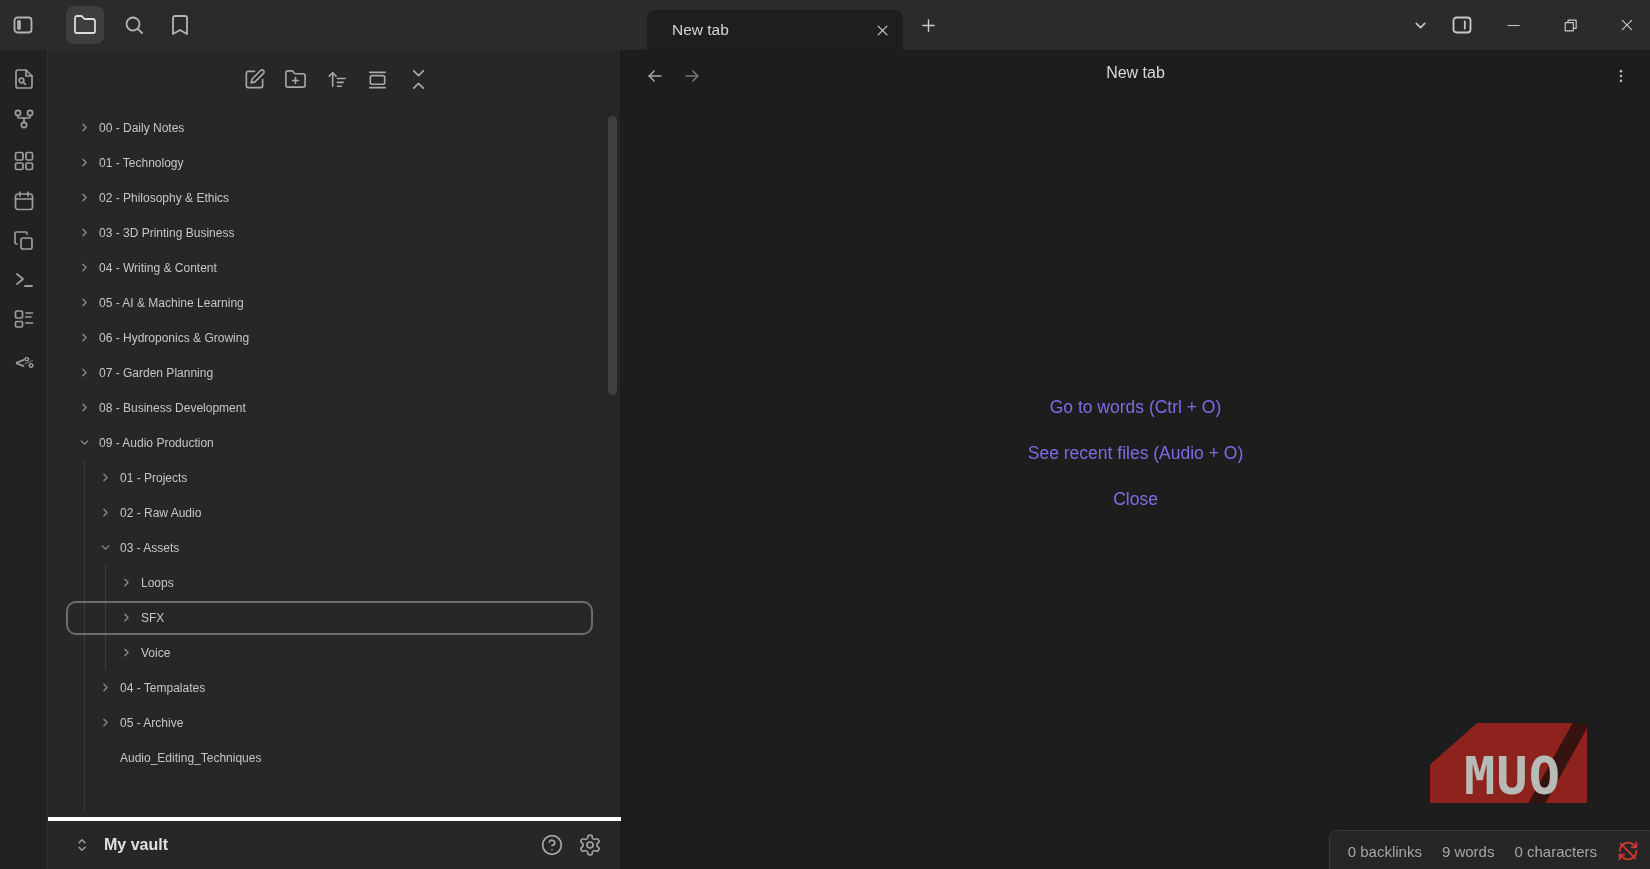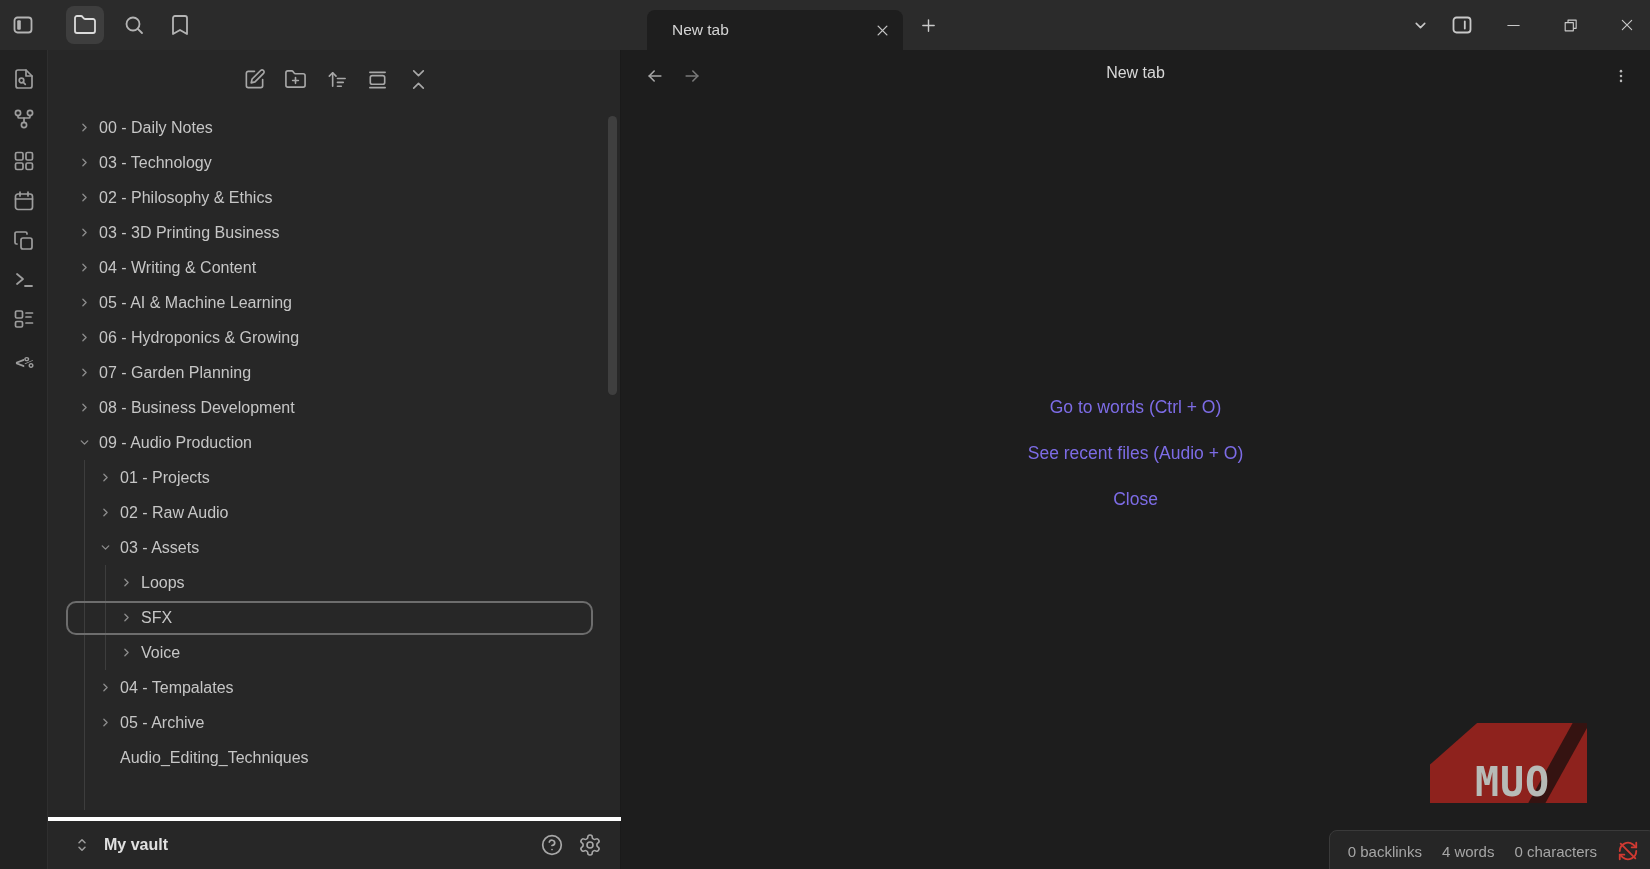--- a/index.html
+++ b/index.html
@@ -27,21 +27,21 @@
     display:flex; align-items:center; justify-content:center; color:#9d9d9d; cursor:pointer; }
   .templater { font-family:"DejaVu Sans Mono",monospace; font-size:16px; font-weight:bold; letter-spacing:-1px; }
 
   
   .sidebar { position:absolute; left:48px; top:50px; width:573px; height:819px; background:#272727;
     border-right:1px solid #1a1a1a; }
   .explorer-header { position:absolute; left:194px; top:17px; display:flex; gap:17px; }
   .explorer-header .hicon { width:24px; height:24px; color:#a8a8a8; cursor:pointer;
     display:flex; align-items:center; justify-content:center; }
   .tree { position:absolute; left:0; top:60px; width:573px; }
-  .tree-row { height:35px; display:flex; align-items:center; font-size:16px; color:#c6c6c6; cursor:pointer; }
+  .tree-row { height:35px; display:flex; align-items:center; font-size:12px; color:#c6c6c6; cursor:pointer; }
   .tree-row .chev { width:16px; height:16px; margin-right:7px; color:#8d8d8d; flex:0 0 16px;
     display:flex; align-items:center; justify-content:center; }
   .tree-row.d0 { padding-left:28px; }
   .tree-row.d1 { padding-left:49px; }
   .tree-row.d2 { padding-left:70px; }
   .guide { position:absolute; width:1px; background:#3d3d3d; }
   .sel-outline { position:absolute; left:18px; top:551px; width:527px; height:34px;
     border:2px solid #6d6d6d; border-radius:10px; pointer-events:none; }
   .scroll-thumb { position:absolute; left:560px; top:66px; width:9px; height:279px;
     background:#3f3f3f; border-radius:5px; cursor:pointer; }
@@ -66,21 +66,21 @@
   .empty-state .action { display:block; height:46px; line-height:46px; font-size:17.5px;
     color:var(--accent,#7d6ce6); text-decoration:none; cursor:pointer; }
 
   
   .muo { position:absolute; left:809px; top:673px; width:157px; height:80px; background:#8e221d;
     clip-path:polygon(30% 0, 100% 0, 100% 100%, 0 100%, 0 52%);
     display:flex; align-items:flex-end; justify-content:center; overflow:hidden; }
   .muo .stripe { position:absolute; left:116px; top:-20px; width:15px; height:140px;
     background:#351311; transform:rotate(29deg); }
   .muo .muo-text { position:relative; font-family:"DejaVu Sans Mono",monospace; font-weight:bold;
-    font-size:40px; line-height:0.95; letter-spacing:1px; color:#b7bbb7; padding-bottom:2px; padding-left:8px; }
+    font-size:52px; line-height:0.95; letter-spacing:1px; color:#b7bbb7; padding-bottom:2px; padding-left:8px; }
 
   
   .statusbar { position:absolute; right:-6px; bottom:-10px; background:#262626; border:1px solid #3a3a3a;
     border-radius:8px; padding:9px 16px 16px 18px; display:flex; align-items:center; gap:20px; }
   .statusbar .stat { font-size:15px; color:#a6a6a6; white-space:nowrap; }
   .sync-icon { width:22px; height:22px; color:#d03a32; display:flex; align-items:center; cursor:pointer; }
 
   svg { display:block; }
 </style>
 </head>
@@ -292,21 +292,21 @@
             </svg>
           </span>
           <span>00 - Daily Notes</span>
         </div>
         <div class="tree-row d0">
           <span class="chev">
             <svg width="13" height="13" viewBox="0 0 24 24" fill="none" stroke="currentColor" stroke-width="2.4" stroke-linecap="round" stroke-linejoin="round">
               <path d="m9 6 6 6-6 6"></path>
             </svg>
           </span>
-          <span>03 - Technology</span>
+          <span>01 - Technology</span>
         </div>
         <div class="tree-row d0">
           <span class="chev">
             <svg width="13" height="13" viewBox="0 0 24 24" fill="none" stroke="currentColor" stroke-width="2.4" stroke-linecap="round" stroke-linejoin="round">
               <path d="m9 6 6 6-6 6"></path>
             </svg>
           </span>
           <span>02 - Philosophy &amp; Ethics</span>
         </div>
         <div class="tree-row d0">
@@ -492,21 +492,21 @@
       <a class="action">Close</a>
     </div>
 
     <div class="muo">
       <div class="stripe"></div>
       <div class="muo-text">MUO</div>
     </div>
 
     <div class="statusbar">
       <span class="stat">0 backlinks</span>
-      <span class="stat">4 words</span>
+      <span class="stat">9 words</span>
       <span class="stat">0 characters</span>
       <span class="sync-icon">
         <svg width="22" height="22" viewBox="0 0 24 24" fill="none" stroke="currentColor" stroke-width="2" stroke-linecap="round" stroke-linejoin="round">
             <path d="M3 12a9 9 0 0 1 14.5-7.1L21 8"></path>
             <path d="M21 3v5h-5"></path>
             <path d="M21 12a9 9 0 0 1-14.5 7.1L3 16"></path>
             <path d="M3 21v-5h5"></path>
             <path d="M4 4l16 16"></path>
           </svg>
       </span>

